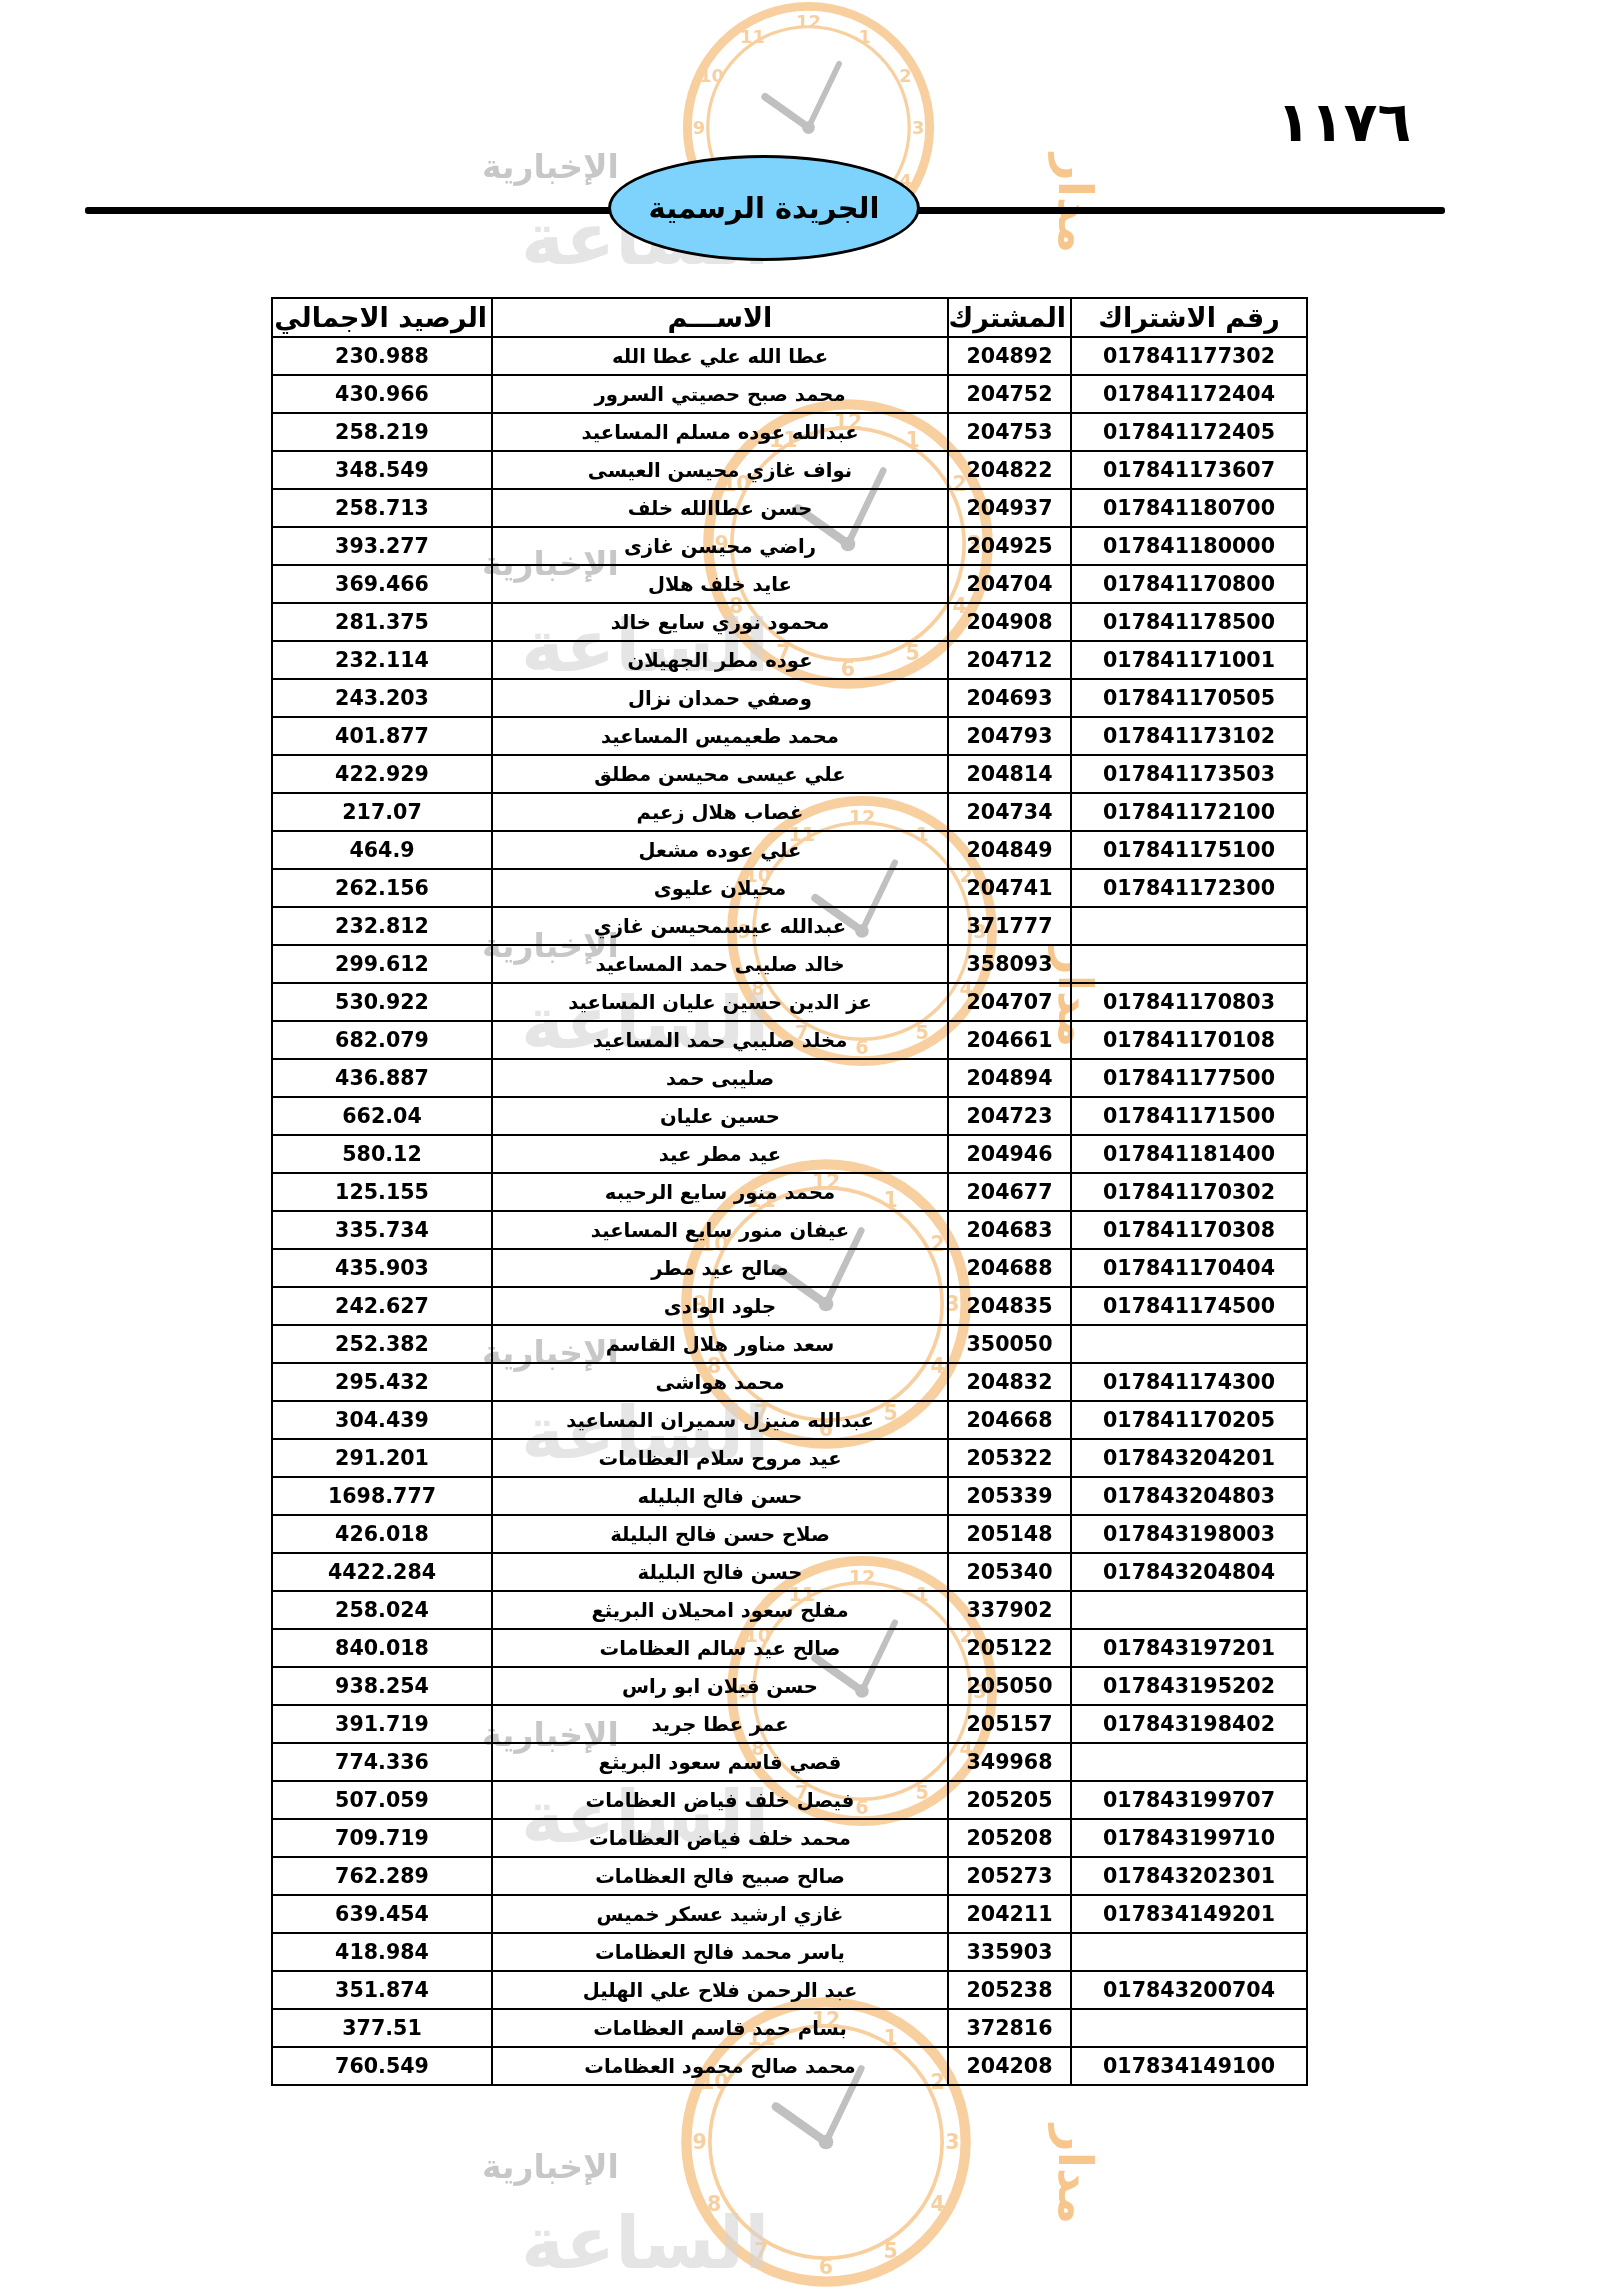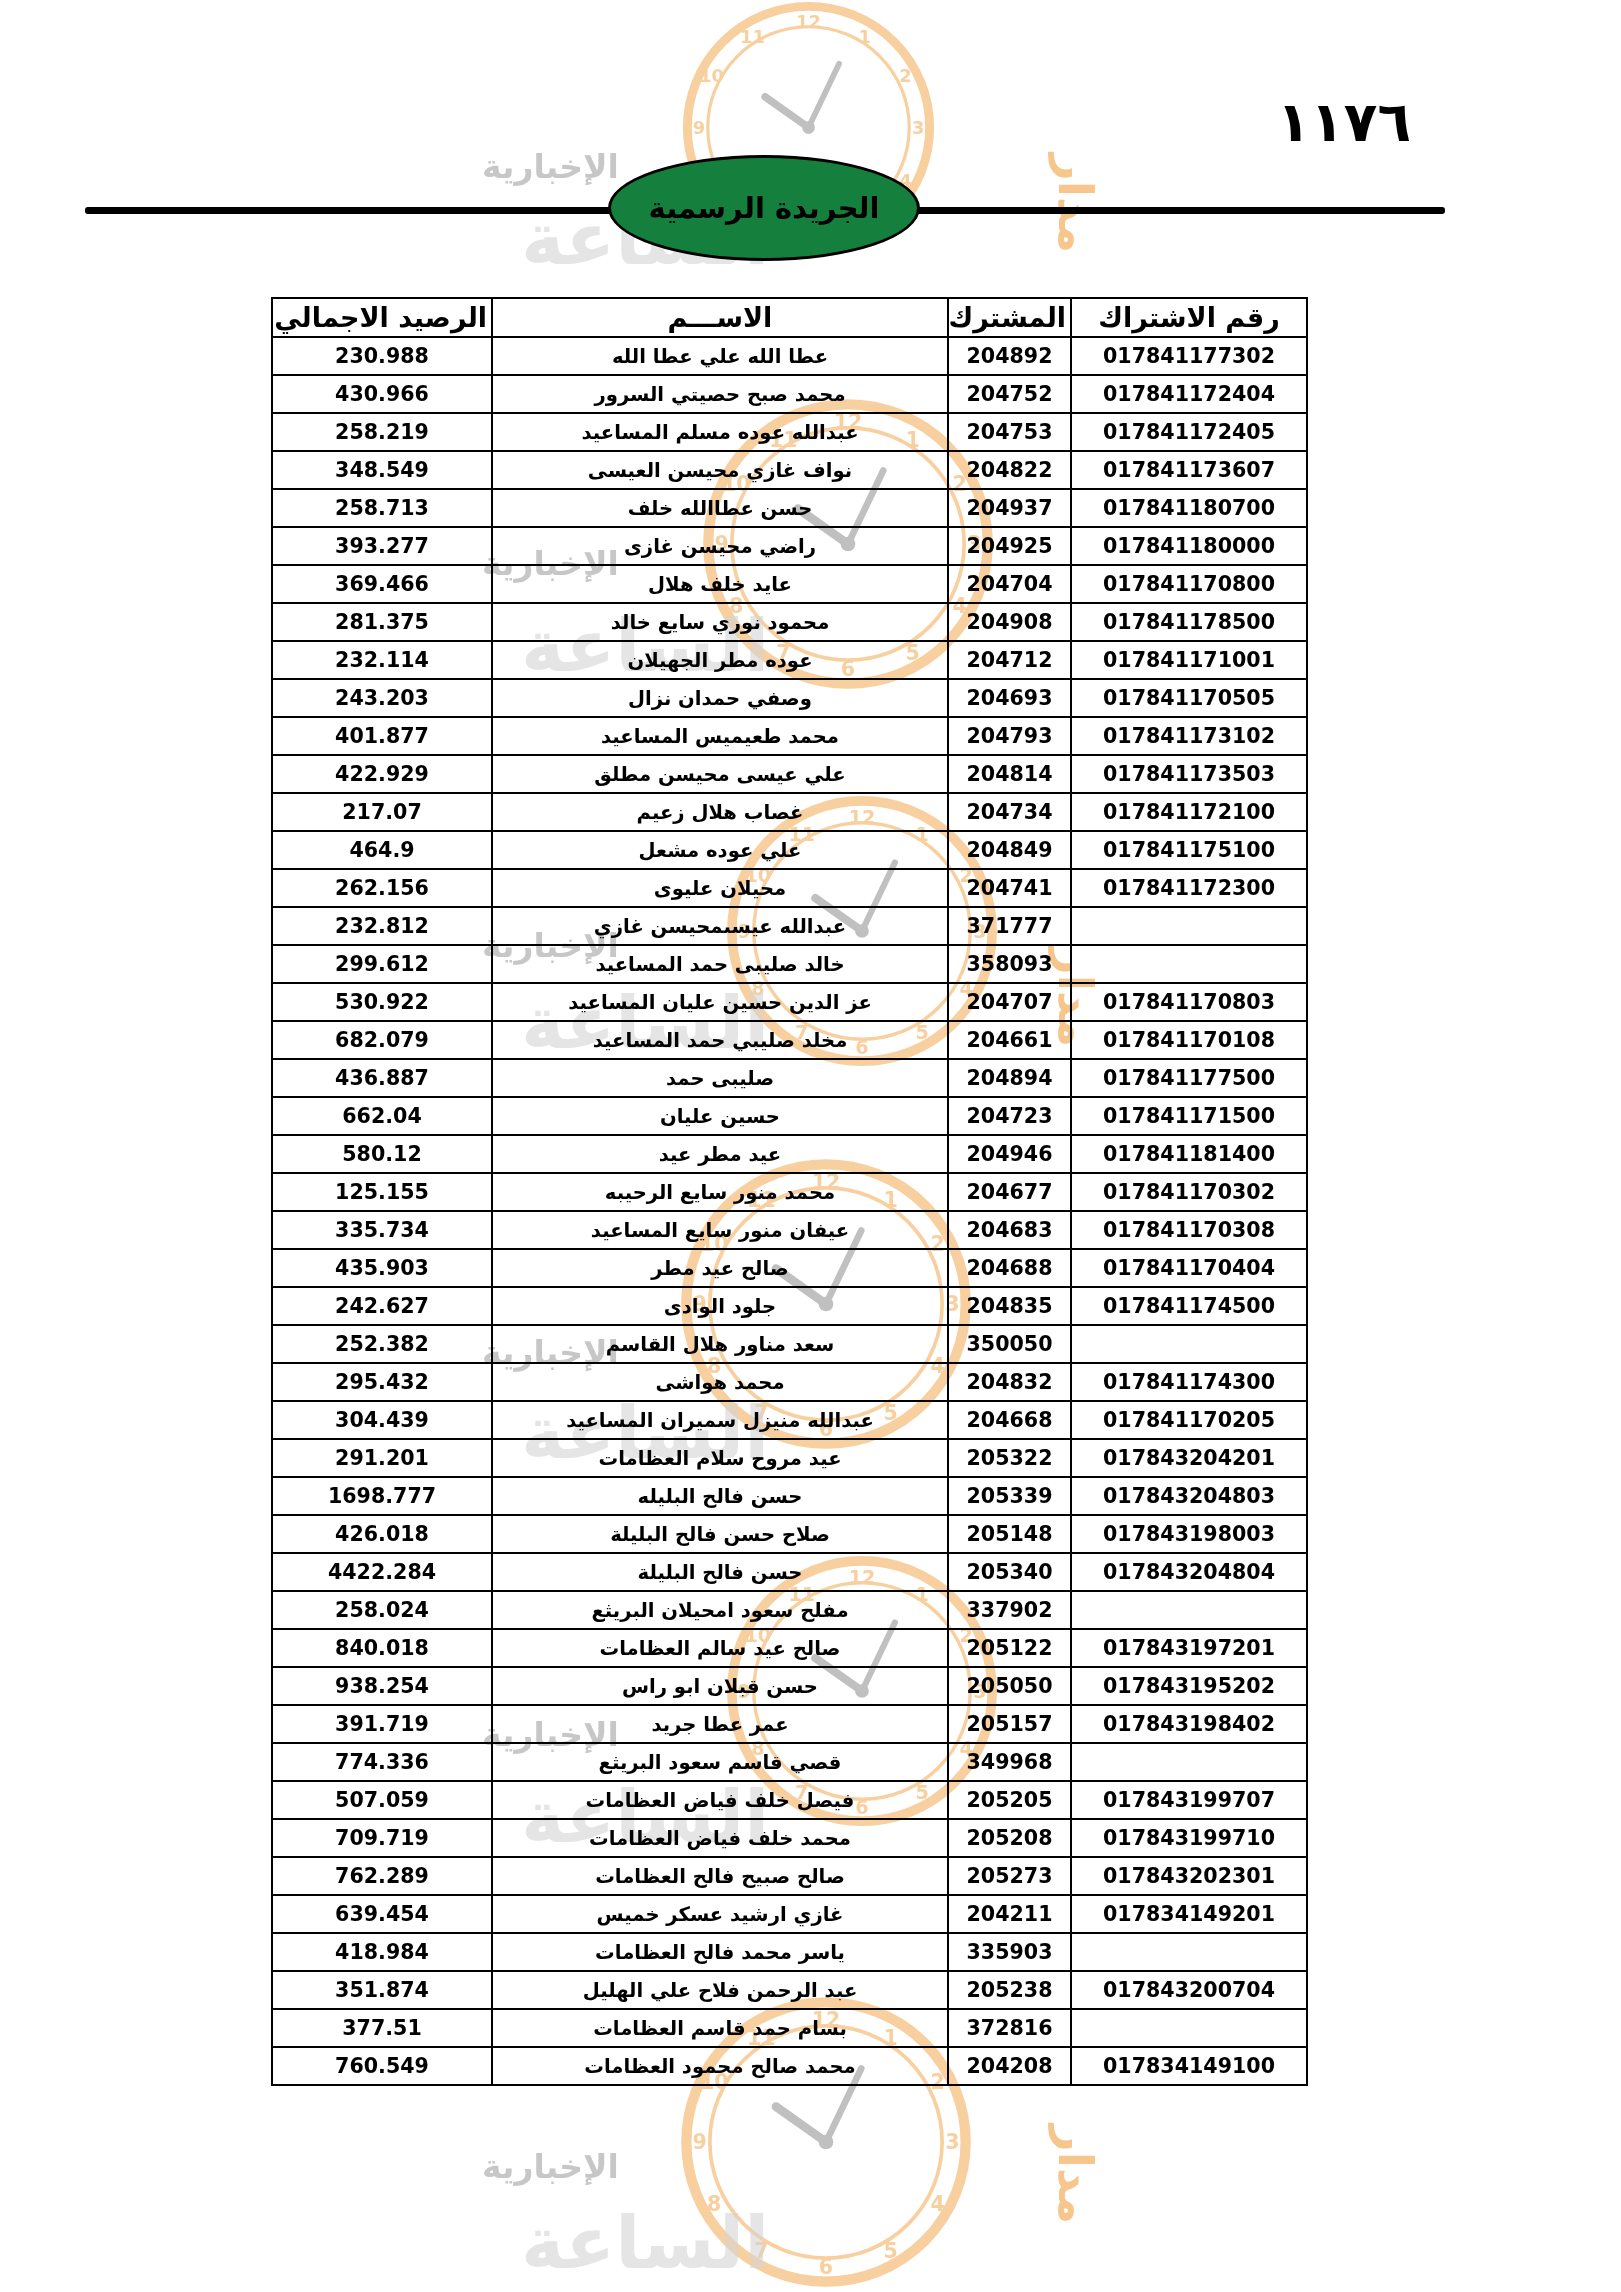--- a/index.html
+++ b/index.html
@@ -34,21 +34,21 @@
     position:absolute;top:90px;left:1223px;width:196px;
     font-size:55px;font-weight:bold;color:#000;
     letter-spacing:9.8px;direction:rtl;
   }
   .rule-line{
     position:absolute;top:207px;left:93px;width:1360px;height:6.9px;
     background:#000;border-radius:2.9px;
   }
   .banner-oval{
     position:absolute;top:155px;left:616px;width:312px;height:106px;
-    background:#15803d;border:3.9px solid #000;border-radius:50%;
+    background:#7dd3fc;border:3.9px solid #000;border-radius:50%;
     display:flex;align-items:center;justify-content:center;
     box-sizing:border-box;
   }
   .banner-title{font-size:29px;font-weight:bold;color:#000;}
   
   .gz-table{
     position:absolute;top:297px;left:279px;width:1035px;
     border-collapse:collapse;direction:rtl;table-layout:fixed;
     background:transparent;
   }

